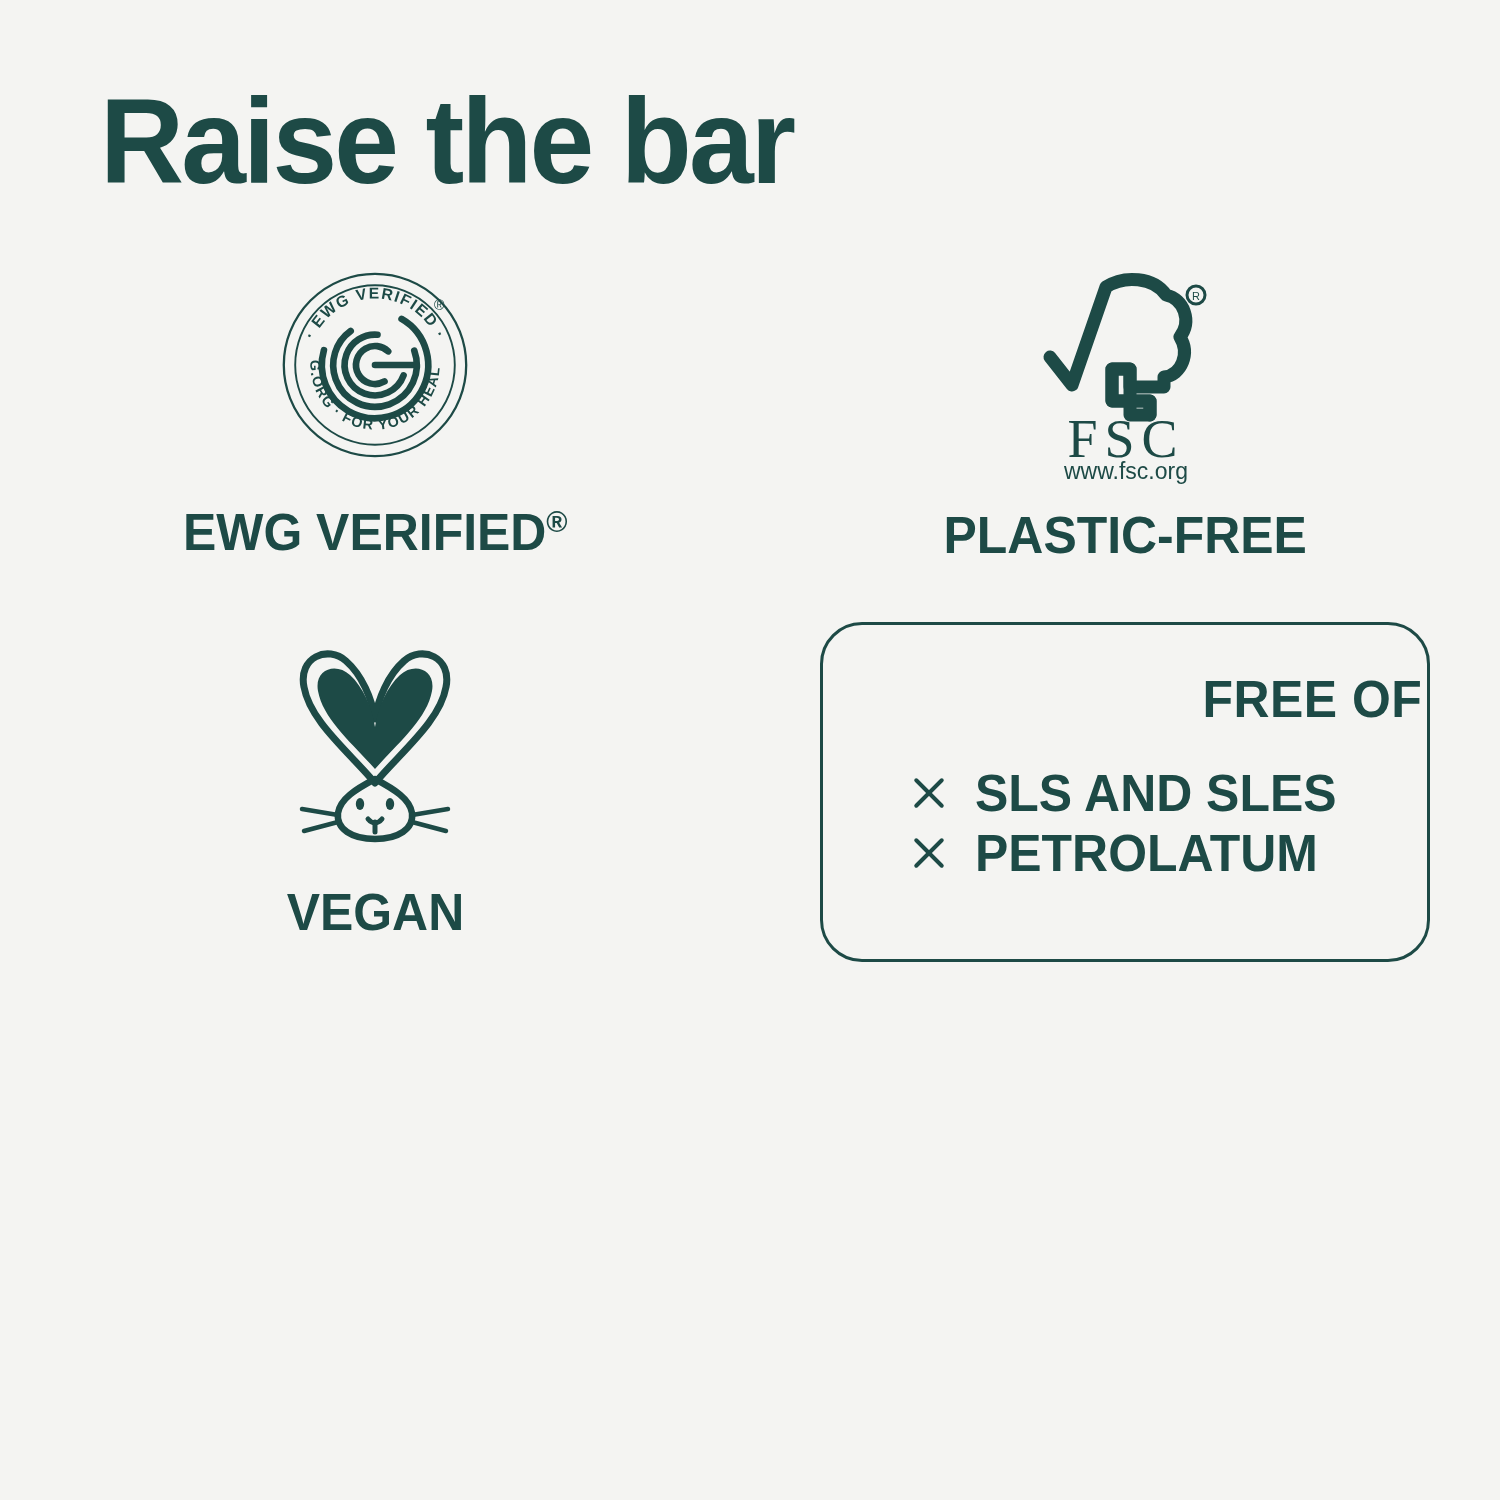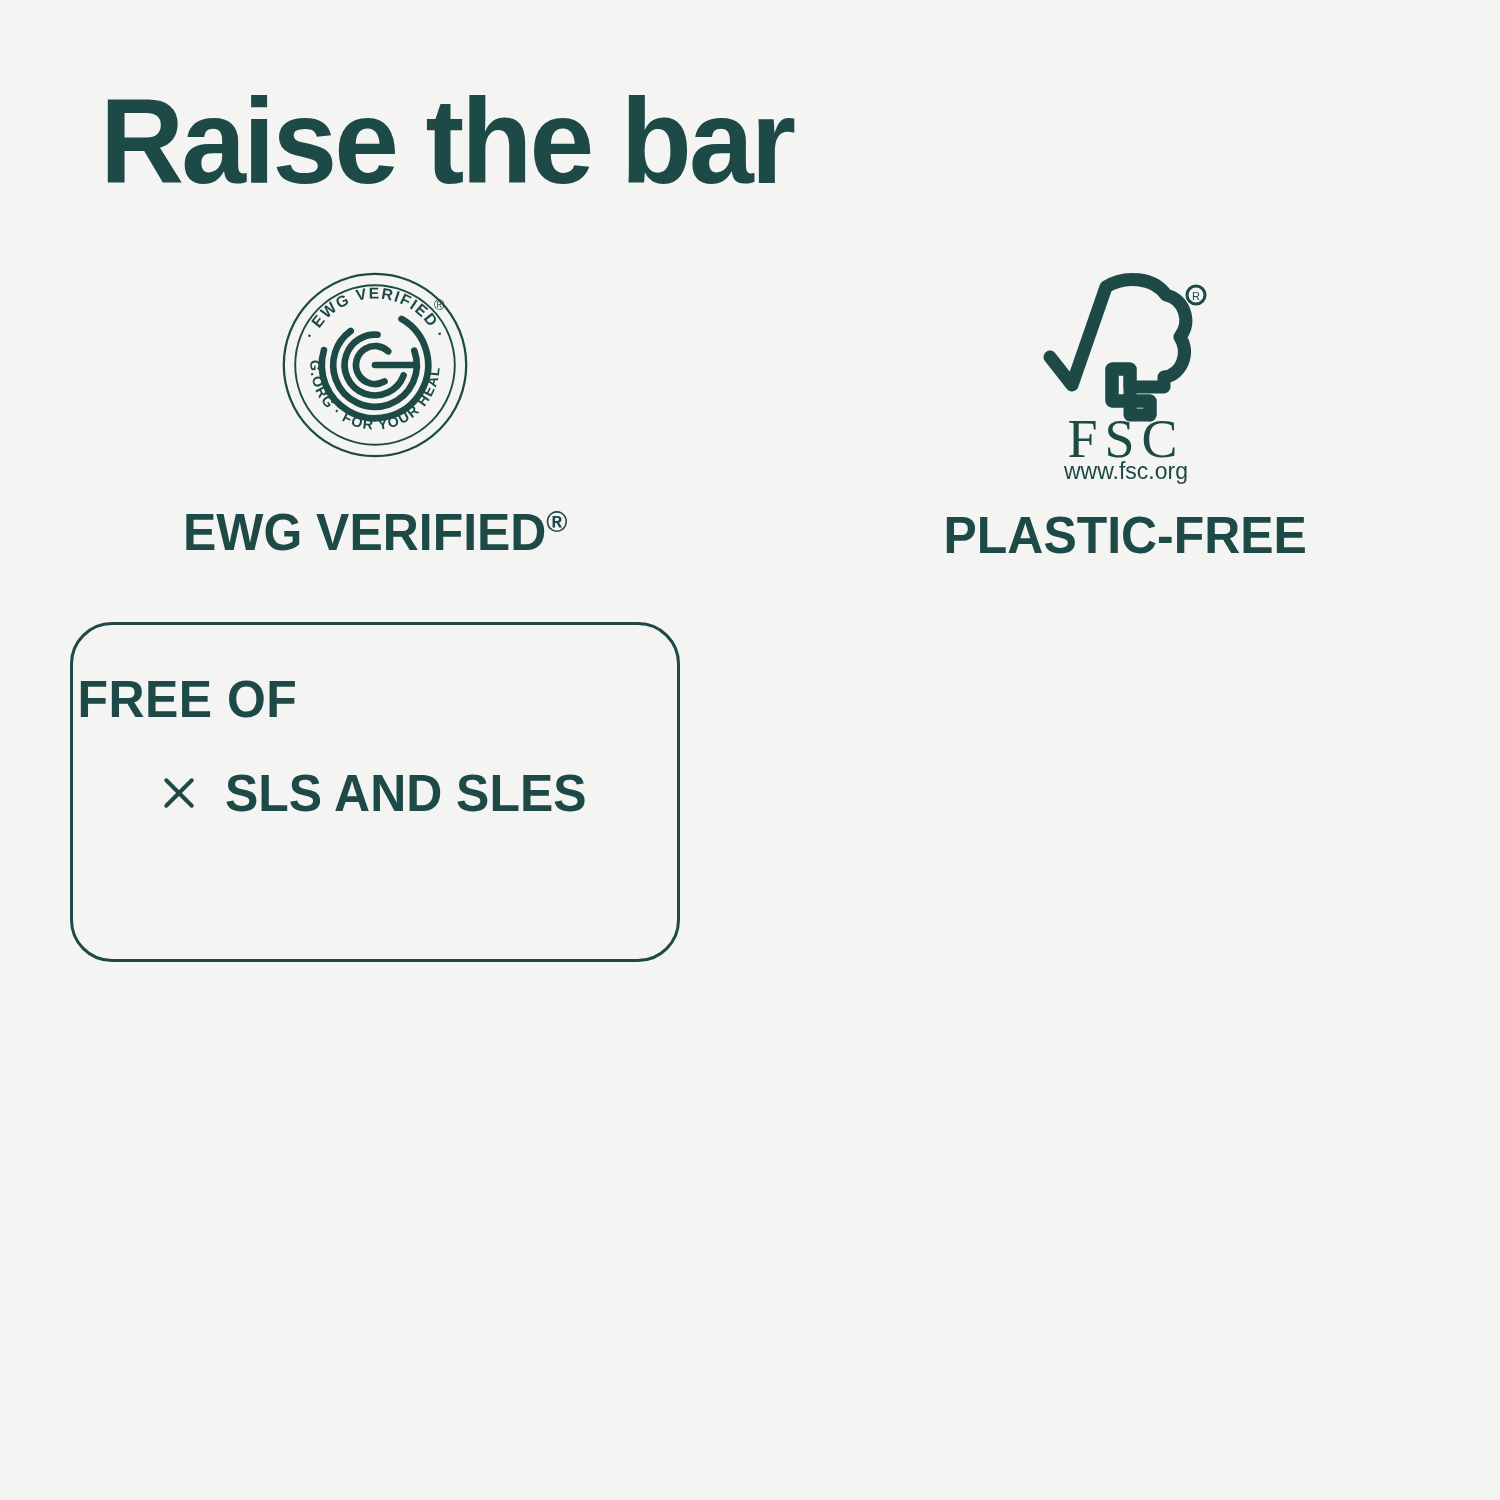--- a/index.html
+++ b/index.html
@@ -74,21 +74,21 @@
 
   
   .freeof {
     width:610px;
     height:340px;
     border:3px solid #1D4A46;
     border-radius:42px;
     margin-top:12px;
     display:flex;
     flex-direction:column;
-    align-items:flex-start;
+    align-items:flex-end;
     padding-top:44px;
   }
   .freeof-title {
     color:#1D4A46;
     font-weight:700;
     font-size:52px;
     letter-spacing:0.5px;
     transform:scaleX(0.96);
   }
   .freeof-list {
@@ -184,28 +184,70 @@
           </g>
           <text x="158" y="31" font-family="&quot;Liberation Sans&quot;, sans-serif" font-size="11" fill="#1D4A46" text-anchor="middle">R</text>
           <text x="88" y="188" text-anchor="middle" font-family="&quot;Liberation Serif&quot;, serif" font-size="54" letter-spacing="7" fill="#1D4A46">FSC</text>
           <text x="88" y="210" text-anchor="middle" font-family="&quot;Liberation Sans&quot;, sans-serif" font-size="23" fill="#1D4A46">www.fsc.org</text>
         </svg>
       </div>
       <div class="cap">PLASTIC-FREE</div>
     </div>
 
 
+    <div class="cell c-vegan">
+      <div class="iconwrap">
+        <svg width="170" height="200" viewBox="0 0 170 200">
+
+          <path d="M 85,140
+                   C 58,108 20,78 14,44
+                   C 8,14 38,2 56,18
+                   C 72,32 82,56 85,76
+                   C 88,56 98,32 114,18
+                   C 132,2 162,14 156,44
+                   C 150,78 112,108 85,140 Z" fill="none" stroke="#1D4A46" stroke-width="7" stroke-linejoin="round"></path>
+          <path d="M 85,126
+                   C 62,100 33,76 28,48
+                   C 24,26 46,19 60,32
+                   C 73,44 82,64 85,84
+                   C 88,64 97,44 110,32
+                   C 124,19 146,26 142,48
+                   C 137,76 108,100 85,126 Z" fill="#1D4A46"></path>
+
+          <path d="M 85,136
+                   C 66,146 50,156 48,170
+                   C 46,186 62,196 85,196
+                   C 108,196 124,186 122,170
+                   C 120,156 104,146 85,136 Z" fill="none" stroke="#1D4A46" stroke-width="6.5" stroke-linejoin="round"></path>
+          <ellipse cx="70" cy="161" rx="4.2" ry="6" fill="#1D4A46"></ellipse>
+          <ellipse cx="100" cy="161" rx="4.2" ry="6" fill="#1D4A46"></ellipse>
+          <path d="M 78,176 C 82,181 88,181 92,176" fill="none" stroke="#1D4A46" stroke-width="5" stroke-linecap="round"></path>
+          <path d="M 85,179 L 85,189" fill="none" stroke="#1D4A46" stroke-width="5" stroke-linecap="round"></path>
+          <g fill="none" stroke="#1D4A46" stroke-width="4.5" stroke-linecap="round">
+            <path d="M 48,172 L 12,166"></path>
+            <path d="M 48,179 L 14,188"></path>
+            <path d="M 122,172 L 158,166"></path>
+            <path d="M 122,179 L 156,188"></path>
+          </g>
+        </svg>
+      </div>
+      <div class="cap">VEGAN</div>
+    </div>
 
 
     <div class="cell c-freeof">
       <div class="freeof">
         <div class="freeof-title">FREE OF</div>
         <div class="freeof-list">
           <div class="freeof-item">
             <span class="xm"></span>
             <span class="lbl">SLS AND SLES</span>
           </div>
+          <div class="freeof-item">
+            <span class="xm"></span>
+            <span class="lbl">PETROLATUM</span>
+          </div>
         </div>
       </div>
     </div>
 
   </div>
 </div>
 
 </body></html>

